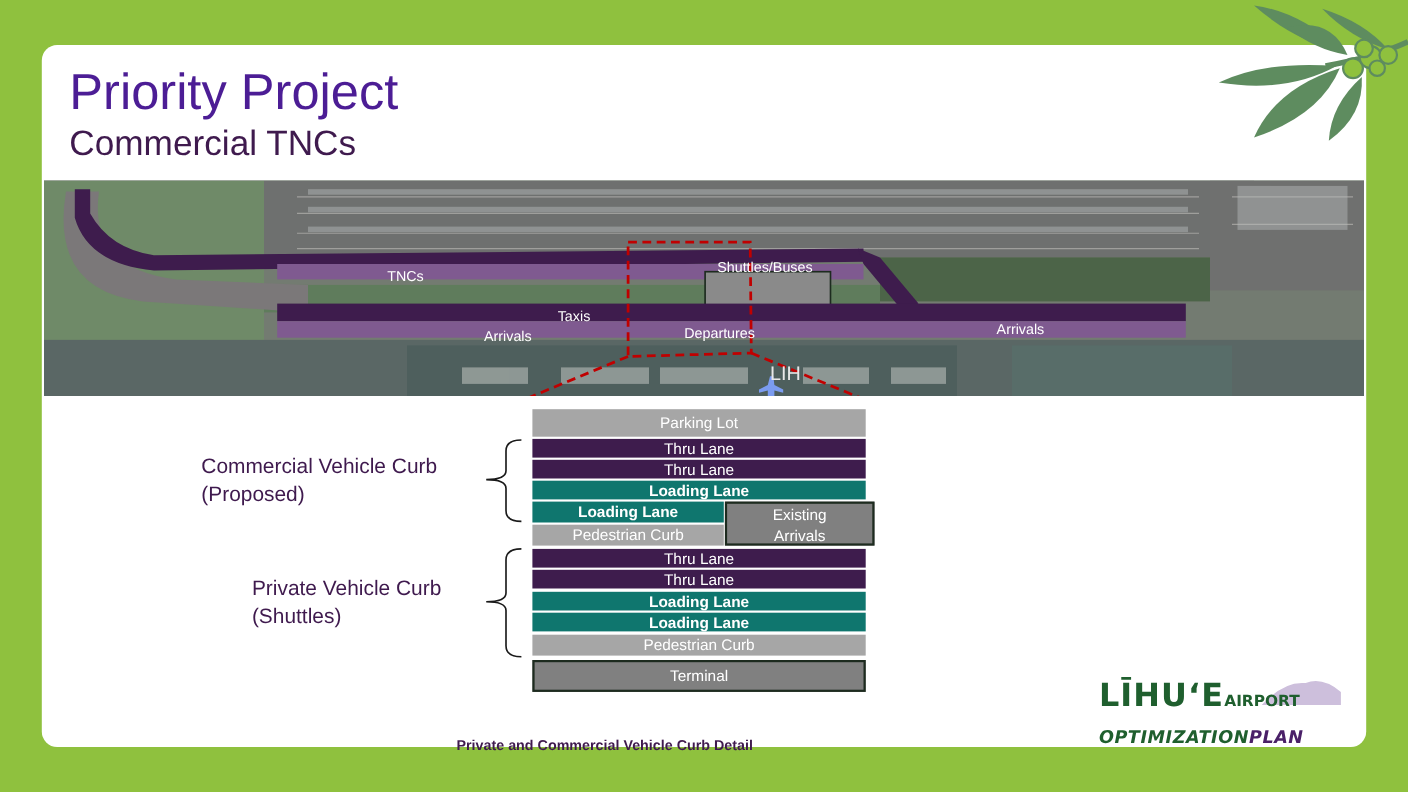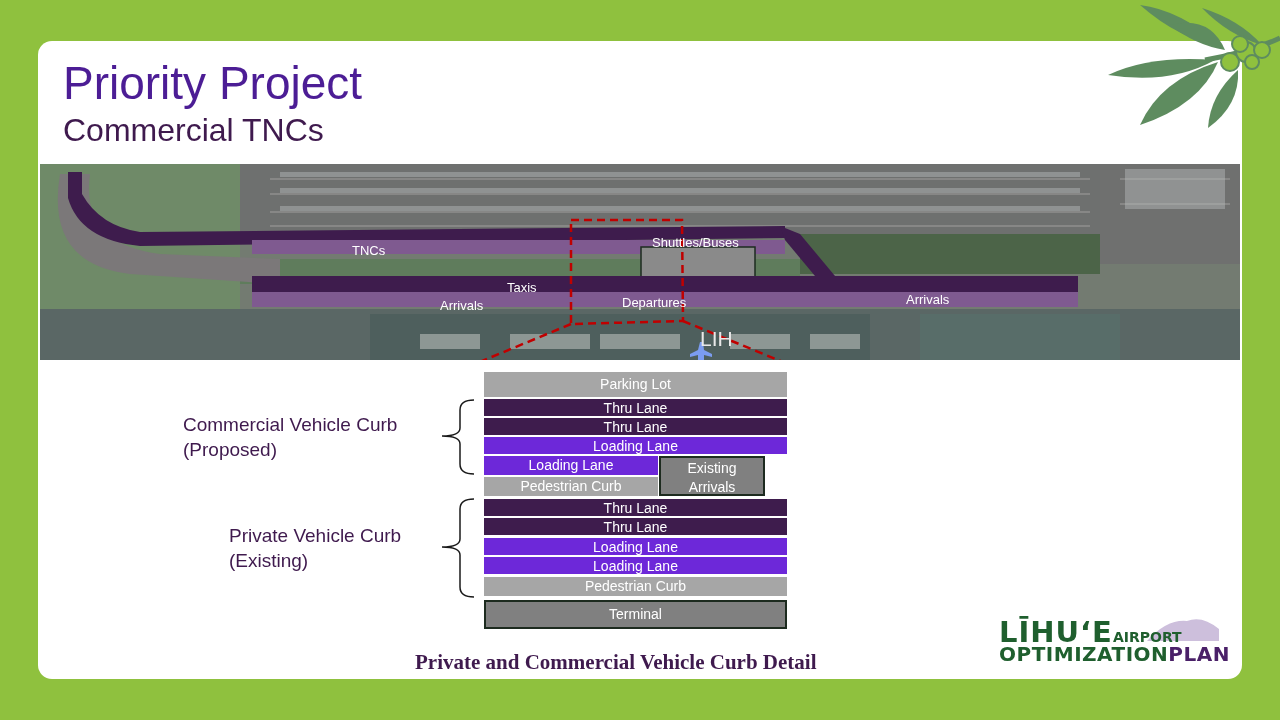--- a/index.html
+++ b/index.html
@@ -39,43 +39,44 @@
     }
 
     
     .lane {
       position: absolute; left: 484px; width: 303px; color: #ffffff;
       font-size: 14px; text-align: center; box-sizing: border-box;
       font-family: "Liberation Sans", sans-serif;
     }
     .lane.gray { background: #a6a6a6; }
     .lane.dark { background: #3e1c4d; }
-    .lane.purple { background: #6d28d9; }
+    .lane.purple { background: #0f766e; font-weight: bold; }
     .lane.bldg { background: #808080; border: 2px solid #1d2b1f; }
     .group-label {
       position: absolute; color: #3f1a4e; font-size: 19px; line-height: 25px;
       font-family: "Liberation Sans", sans-serif;
     }
     .brace { position: absolute; }
     .caption {
-      position: absolute; left: 415px; top: 650px; font-size: 21px; font-weight: bold;
+      position: absolute; left: 415px; top: 670px; font-size: 13px; font-weight: bold;
       color: #3f1a4e; white-space: nowrap;
-      font-family: Liberation Serif, serif;
+      font-family: Liberation Sans, sans-serif;
     }
     .logo { position: absolute; left: 997px; top: 611px; width: 226px; height: 56px; }
     .logo-line1 {
       position: absolute; left: 2px; top: 6px; font-size: 29px; font-weight: bold;
       color: #1f5f2e; letter-spacing: 1px; line-height: 30px;
       font-family: "DejaVu Sans", sans-serif;
     }
     .logo-line1 .air { font-size: 14px; font-weight: bold; color: #1f5f2e; letter-spacing: 0; }
     .logo-line2 {
-      position: absolute; left: 2px; top: 35px; font-size: 20px; font-weight: bold;
+      position: absolute; left: 2px; top: 51px; font-size: 16px; font-weight: bold;
       color: #1f5f2e; line-height: 16px; letter-spacing: 0.5px;
       font-family: "DejaVu Sans", sans-serif;
+      font-style: italic;
     }
     .logo-line2 .plan { color: #4a2068; }
   </style>
 </head>
 <body>
 
 <div class="card"></div>
 
 <h1 class="title">Priority Project</h1>
 <div class="subtitle">Commercial TNCs</div>
@@ -148,45 +149,45 @@
     <line x1="643" y1="157" x2="760" y2="205" stroke="#c00000" stroke-width="2.5" stroke-dasharray="8,5"></line>
 
     <path d="M660 178 L663 178 L664 186 L672 190 L672 193 L664 191 L664 197 L667 199 L667 201 L661 200 L655 201 L655 199 L658 197 L658 191 L650 193 L650 190 L658 186 Z" fill="#7b9cf0"></path>
   </svg>
   <span class="map-label" style="left:312px;top:80px;">TNCs</span>
   <span class="map-label" style="left:467px;top:77px;margin-top:40px;">Taxis</span>
   <span class="map-label" style="left:612px;top:72px;">Shuttles/Buses</span>
   <span class="map-label" style="left:400px;top:135px;">Arrivals</span>
   <span class="map-label" style="left:582px;top:132px;">Departures</span>
   <span class="map-label" style="left:866px;top:129px;">Arrivals</span>
-  <span class="map-label" style="left:660px;top:168px;font-size:21px;color:#e8e8e8;">LIH</span>
+  <span class="map-label" style="left:660px;top:168px;font-size:18px;color:#e8e8e8;">LIH</span>
 </div>
 
 <div class="group-label" style="left:183px;top:412px;">
   <div>Commercial Vehicle Curb</div>
   <div>(Proposed)</div>
 </div>
 <div class="group-label" style="left:229px;top:523px;">
   <div>Private Vehicle Curb</div>
-  <div>(Existing)</div>
+  <div>(Shuttles)</div>
 </div>
 <svg class="brace" style="left:438px;top:398px;" width="40" height="80">
   <path d="M36 2 Q22 2 22 12 L22 30 Q22 38 4 38 Q22 38 22 46 L22 66 Q22 76 36 76" fill="none" stroke="#1a1a1a" stroke-width="1.5"></path>
 </svg>
 <svg class="brace" style="left:438px;top:497px;" width="40" height="102">
   <path d="M36 2 Q22 2 22 12 L22 42 Q22 50 4 50 Q22 50 22 58 L22 90 Q22 100 36 100" fill="none" stroke="#1a1a1a" stroke-width="1.5"></path>
 </svg>
 
 <div class="lane gray" style="top:372px;height:25px;line-height:25px;">Parking Lot</div>
 <div class="lane dark" style="top:399px;height:17px;line-height:19px;">Thru Lane</div>
 <div class="lane dark" style="top:418px;height:17px;line-height:19px;">Thru Lane</div>
 <div class="lane purple" style="top:437px;height:17px;line-height:19px;">Loading Lane</div>
 <div class="lane purple" style="top:456px;height:19px;line-height:19px;width:174px;">Loading Lane</div>
 <div class="lane gray" style="top:477px;height:19px;line-height:19px;width:174px;">Pedestrian Curb</div>
-<div class="lane bldg" style="left:659px;width:106px;top:456px;height:40px;line-height:19px;padding-top:1px;">
+<div class="lane bldg" style="left:659px;width:136px;top:456px;height:40px;line-height:19px;padding-top:1px;">
   <div>Existing</div>
   <div>Arrivals</div>
 </div>
 <div class="lane dark" style="top:499px;height:17px;line-height:19px;">Thru Lane</div>
 <div class="lane dark" style="top:518px;height:17px;line-height:19px;">Thru Lane</div>
 <div class="lane purple" style="top:538px;height:17px;line-height:19px;">Loading Lane</div>
 <div class="lane purple" style="top:557px;height:17px;line-height:19px;">Loading Lane</div>
 <div class="lane gray" style="top:577px;height:19px;line-height:19px;">Pedestrian Curb</div>
 <div class="lane bldg" style="top:600px;height:29px;line-height:25px;">Terminal</div>
 

